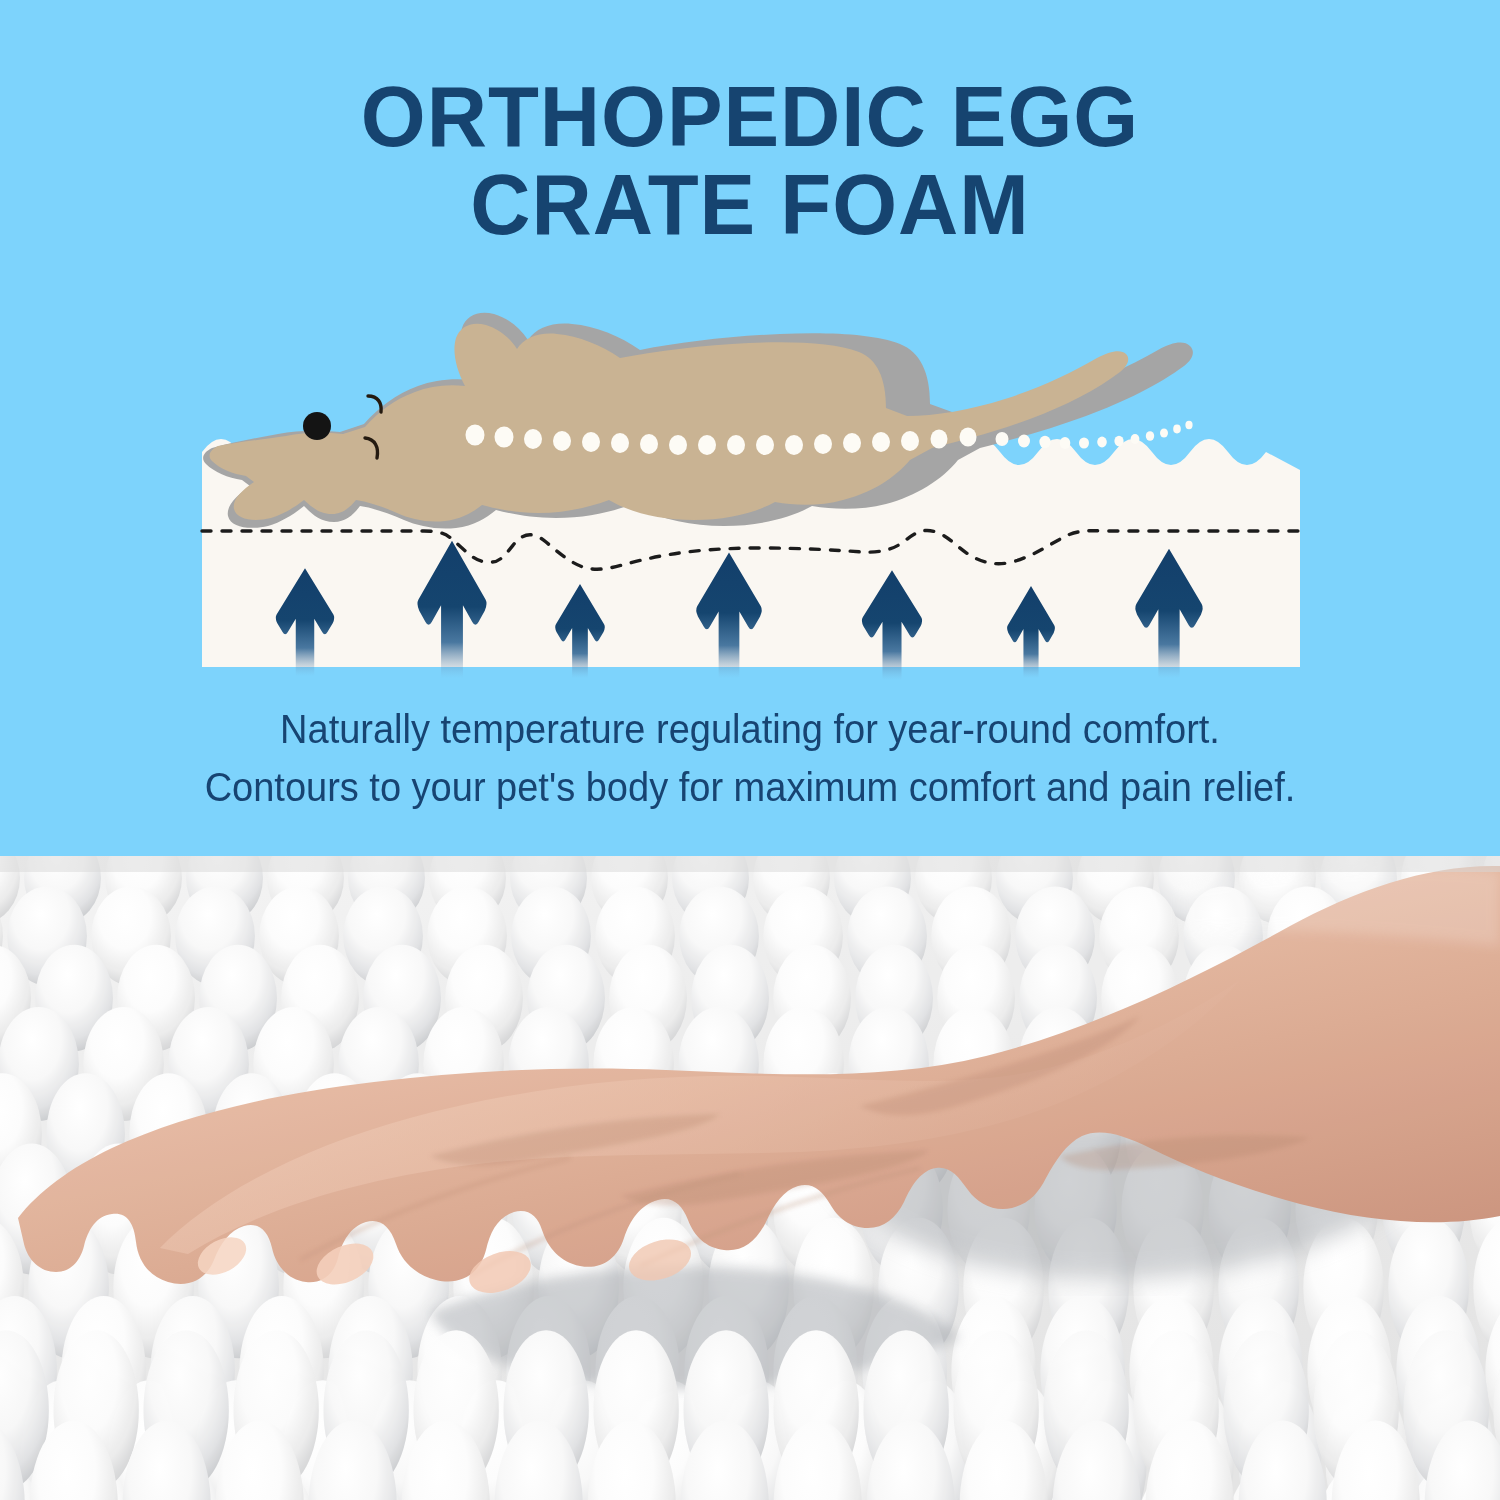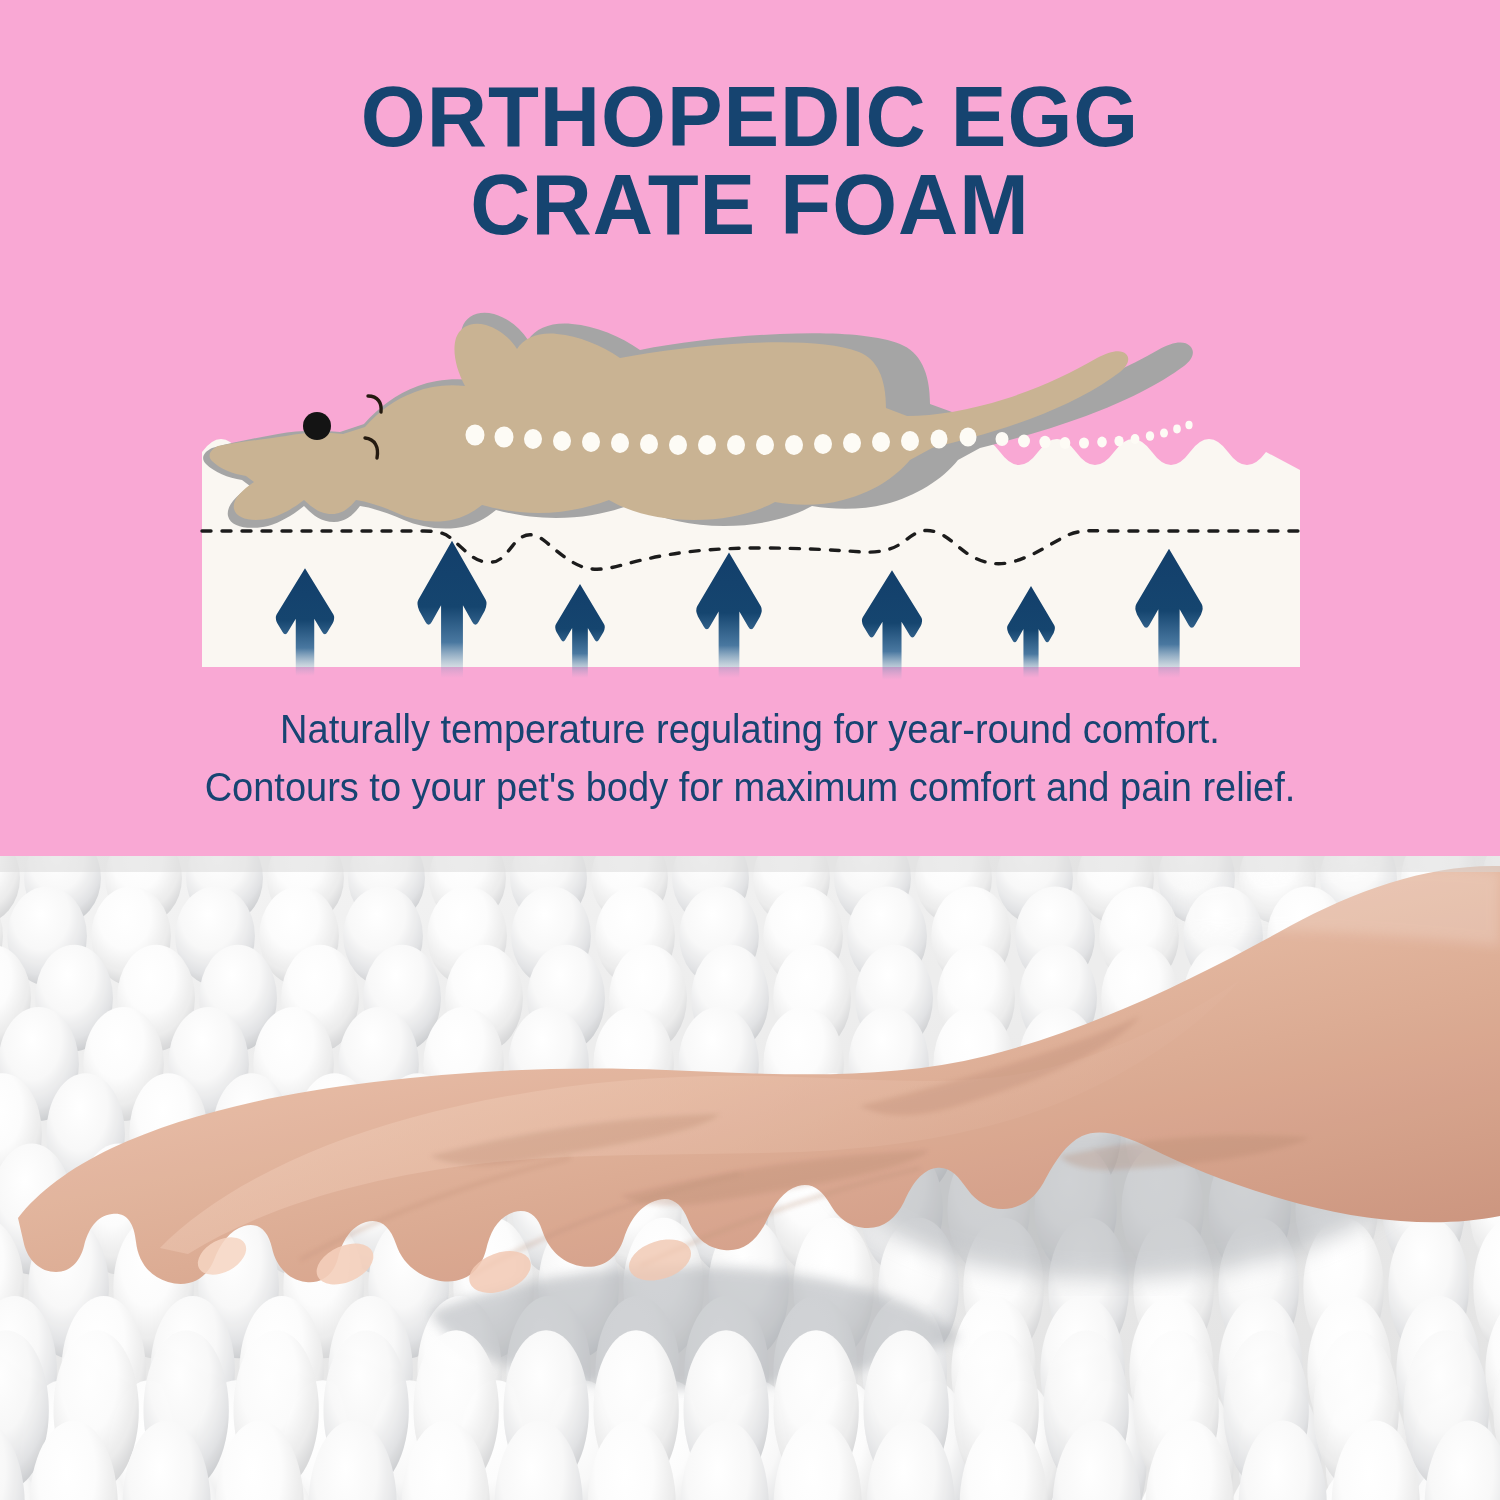--- a/index.html
+++ b/index.html
@@ -7,21 +7,21 @@
   html,body { width:1500px; height:1500px; overflow:hidden; }
   body {
     font-family: "Liberation Sans", sans-serif;
     background:#cbcbcb;
   }
   .page { position:relative; width:1500px; height:1500px; }
 
   
   .top-panel {
     position:absolute; left:0; top:0; width:1500px; height:856px;
-    background:#f9a8d4; overflow:hidden;
+    background:#7dd3fc; overflow:hidden;
   }
 
   .headline {
     position:absolute; left:0; top:72px; width:1500px;
     text-align:center;
     color:#164470;
     font-weight:bold;
     font-size:86px;
     line-height:88px;
     letter-spacing:1px;

